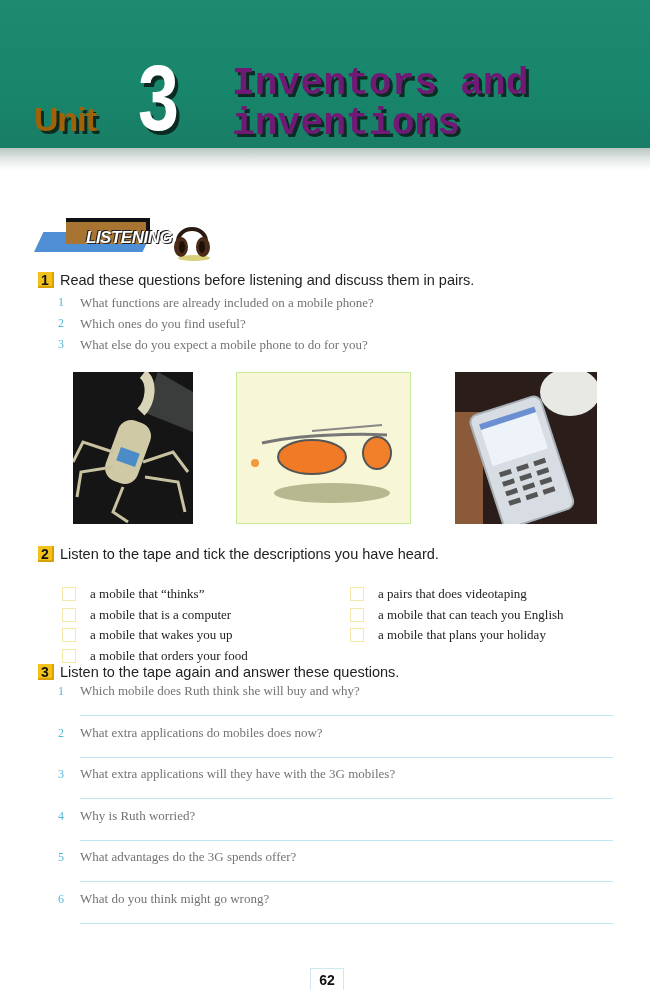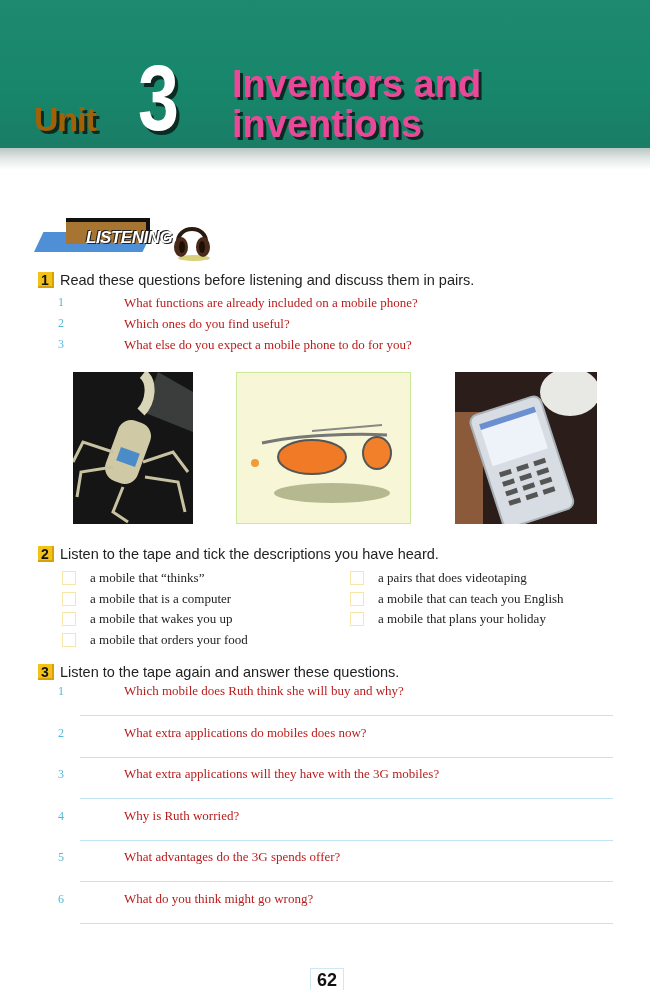--- a/index.html
+++ b/index.html
@@ -4,51 +4,51 @@
 <style>
   * { box-sizing: border-box; margin: 0; padding: 0; }
   body { width: 650px; height: 990px; background: #ffffff; position: relative; overflow: hidden; font-family: "Liberation Serif", serif; color: #222; }
 
   .banner { position: absolute; left: 0; top: 0; width: 650px; height: 152px;
     background: linear-gradient(180deg, #1e8a70 0%, #17866a 60%, #1a7c66 100%); }
   .banner-fade { position: absolute; left: 0; top: 148px; width: 650px; height: 22px;
     background: linear-gradient(180deg, #b9c6c2 0%, #e4e9e8 50%, #ffffff 100%); }
   .unit-word { position: absolute; left: 34px; top: 100px; font-family: "Liberation Sans", sans-serif; font-weight: bold; font-size: 34px; color: #a16207; text-shadow: 3px 3px 0 #0a2a22; letter-spacing: -1px; }
   .unit-num { position: absolute; left: 138px; top: 52px; font-family: "Liberation Sans", sans-serif; font-weight: bold; font-size: 92px; color: #ffffff; text-shadow: 4px 4px 0 #0a2a22; line-height: 1; transform: scaleX(0.8); transform-origin: left; }
-  .unit-title { position: absolute; left: 232px; top: 64px; font-family: Liberation Sans, sans-serif; font-weight: bold; font-size: 38px; line-height: 40px; color: #ec4899; text-shadow: 3px 3px 0 #0a2a22; }
+  .unit-title { position: absolute; left: 232px; top: 64px; font-family: Liberation Mono, monospace; font-weight: bold; font-size: 38px; line-height: 40px; color: #701a75; text-shadow: 3px 3px 0 #0a2a22; }
 
   .listening-badge { position: absolute; left: 34px; top: 218px; width: 118px; height: 34px; }
   .lb-blue { position: absolute; left: 0; top: 14px; width: 118px; height: 20px; background: #4f8fd6; clip-path: polygon(8% 0, 100% 0, 92% 100%, 0 100%); }
   .lb-brown { position: absolute; left: 32px; top: 0; width: 84px; height: 26px; background: #a87432; border-top: 4px solid #111; border-right: 4px solid #111; }
   .lb-text { position: absolute; left: 4px; top: 10px; font-family: "Liberation Sans", sans-serif; font-weight: bold; font-size: 17px; color: #fff; letter-spacing: -0.5px; text-shadow: 1px 1px 0 #222, -1px -1px 0 #222; font-style: italic; margin-left: 48px; }
   .headphones { position: absolute; left: 170px; top: 218px; width: 46px; height: 44px; }
 
   .exercise-head { position: absolute; left: 38px; font-family: "Liberation Sans", sans-serif; font-size: 14.5px; color: #222; display: flex; align-items: center; }
   .ex-num { display: inline-block; width: 16px; height: 16px; background: #f2c21a; border-right: 2px solid #d9a200; border-bottom: 2px solid #d9a200; font-weight: bold; font-size: 14px; text-align: center; line-height: 16px; margin-right: 6px; color: #111; }
 
   .q-list { position: absolute; left: 58px; }
   .q-item { display: flex; font-size: 13px; line-height: 21px; }
   .q-num { width: 22px; color: #56b7d8; font-size: 12px; }
-  .q-text { color: #b91c1c; margin-left: 44px; }
+  .q-text { color: #737373; }
 
   .photo { position: absolute; top: 372px; height: 152px; overflow: hidden; }
   .photo-1 { left: 73px; width: 120px; background: #141414; }
   .photo-2 { left: 236px; width: 175px; background: #f7f5d4; border: 1px solid #c9ea9a; }
   .photo-3 { left: 455px; width: 142px; background: #2a1c18; }
 
-  .tick-grid { position: absolute; left: 60px; top: 568px; width: 560px; display: grid; grid-template-columns: 288px 272px; row-gap: 0; }
+  .tick-grid { position: absolute; left: 60px; top: 584px; width: 560px; display: grid; grid-template-columns: 288px 272px; row-gap: 0; }
   .tick-item { display: flex; align-items: center; height: 20.5px; font-size: 13px; }
   .tick-box { width: 14px; height: 14px; border: 1px solid #f6e7a8; margin-right: 14px; margin-left: 2px; }
 
   .answer-list { position: absolute; left: 58px; top: 682px; width: 555px; }
   .answer-item { height: 41.5px; position: relative; }
   .answer-item .q-item { line-height: 18px; }
   .answer-line { position: absolute; left: 22px; right: 0; top: 33px; height: 1px; background: #bfe6f2; }
 
-  .page-number { position: absolute; left: 310px; top: 968px; width: 34px; height: 22px; border: 1px solid #cfe9f2; border-bottom: none; font-family: "Liberation Sans", sans-serif; font-weight: bold; font-size: 18px; text-align: center; line-height: 22px; color: #111; }
+  .page-number { position: absolute; left: 310px; top: 968px; width: 34px; height: 22px; border: 1px solid #cfe9f2; border-bottom: none; font-family: "Liberation Sans", sans-serif; font-weight: bold; font-size: 14px; text-align: center; line-height: 22px; color: #111; }
 </style>
 </head>
 <body>
 
 <div class="banner"></div>
 <div class="banner-fade"></div>
 <div class="unit-word">Unit</div>
 <div class="unit-num">3</div>
 <div class="unit-title">
   <div>Inventors and</div>

